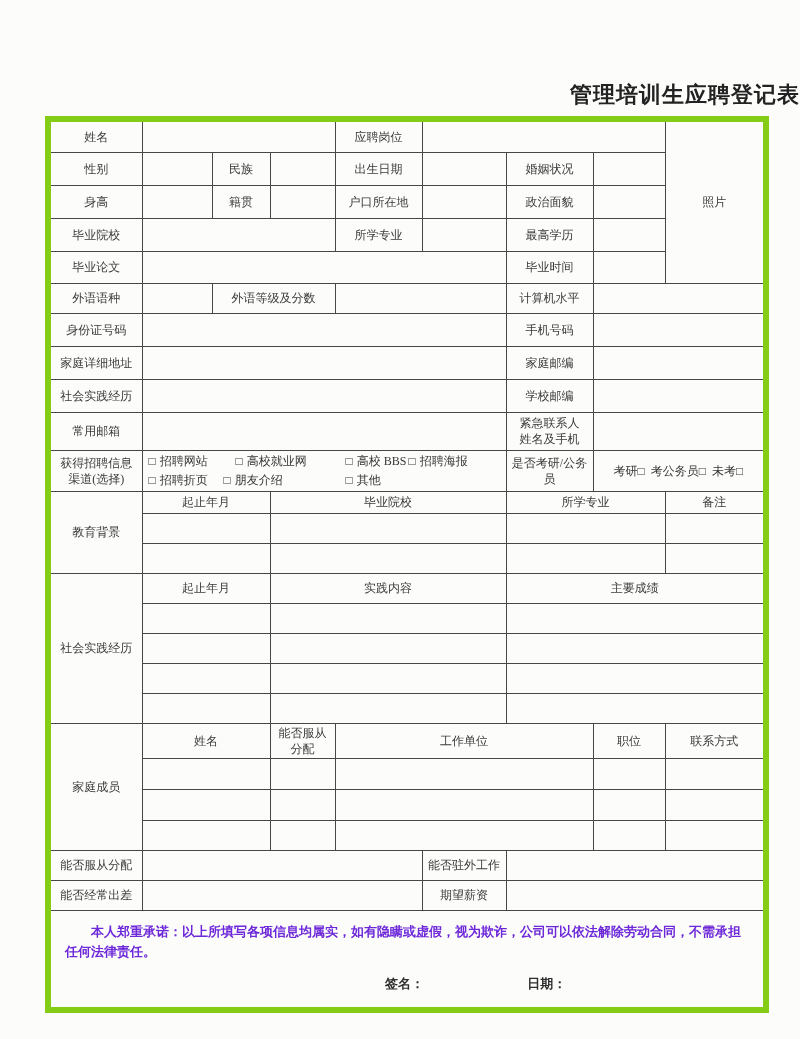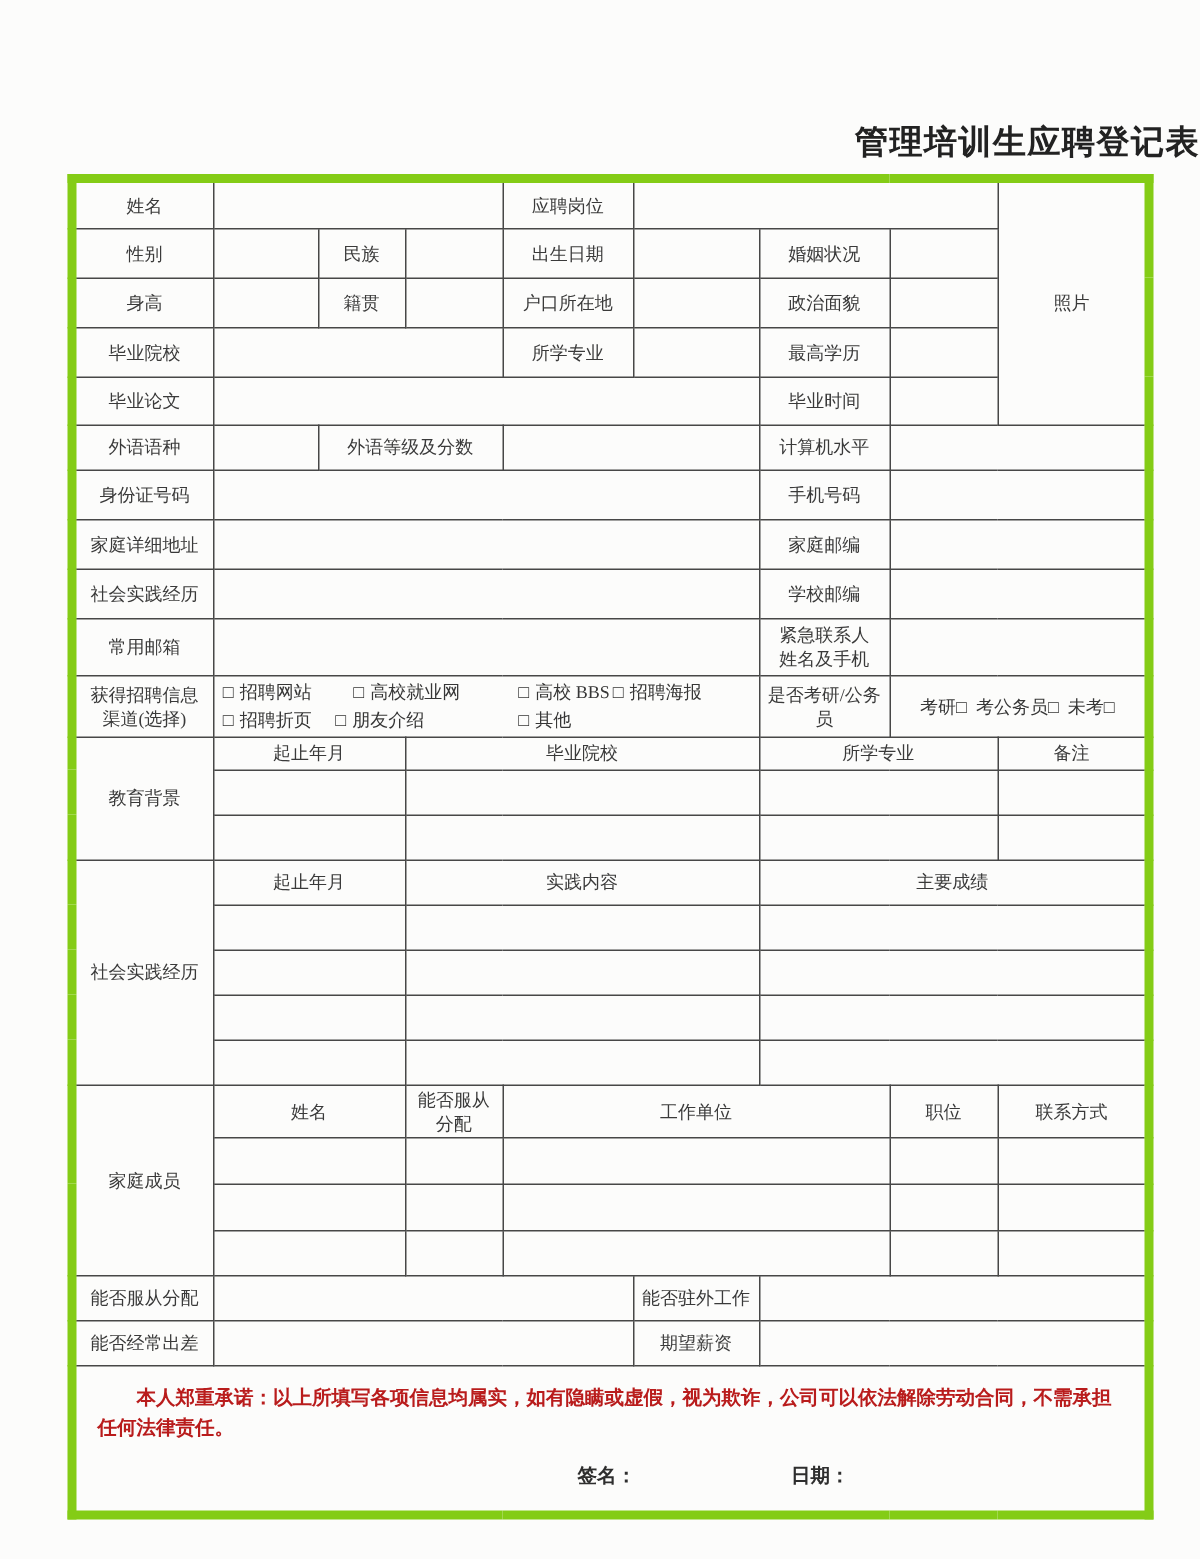--- a/index.html
+++ b/index.html
@@ -48,21 +48,21 @@
   .cb-opt{display:inline-block;text-align:left;}
   .cb-opt .bx{margin-right:4px;}
   .cb-opt.o1a{min-width:87px;} .cb-opt.o1b{min-width:110px;} .cb-opt.o1c{min-width:63px;}
   .cb-opt.o2a{min-width:75px;} .cb-opt.o2b{min-width:122px;}
   .exam-opts{white-space:nowrap;}
   .exam-opts .cb-opt{margin:0 3px;text-align:right;}
   
   td.decl{vertical-align:top;text-align:left;padding:11px 14px 0 14px;}
   .decl-text{
     margin:0;font-weight:bold;font-size:13px;line-height:20px;
-    text-indent:2em;color:#b91c1c;
+    text-indent:2em;color:#6d28d9;
   }
   .sig-row{margin-top:14px;font-weight:bold;font-size:13px;color:#2e2e2e;}
   .sig-row .sig{margin-left:320px;text-align:right;}
   .sig-row .date{margin-left:100px;}
 </style>
 </head>
 <body>
 
 <div class="page-title">管理培训生应聘登记表</div>
 

